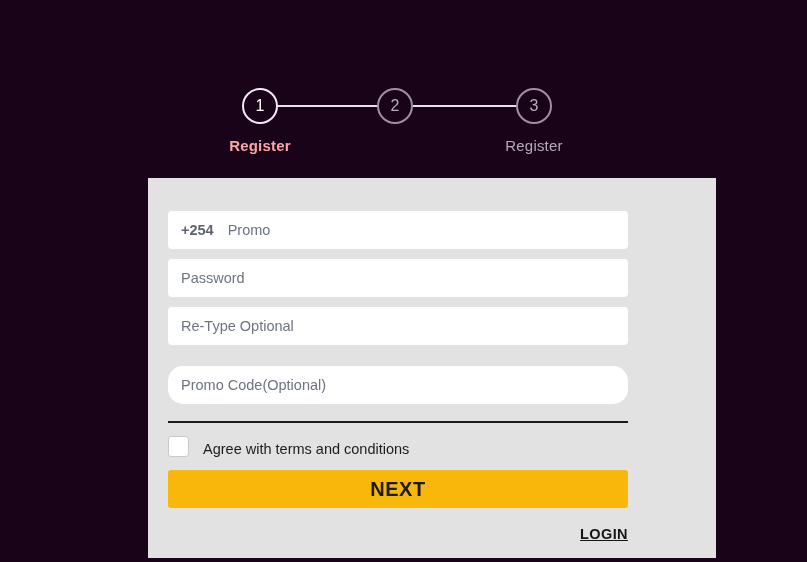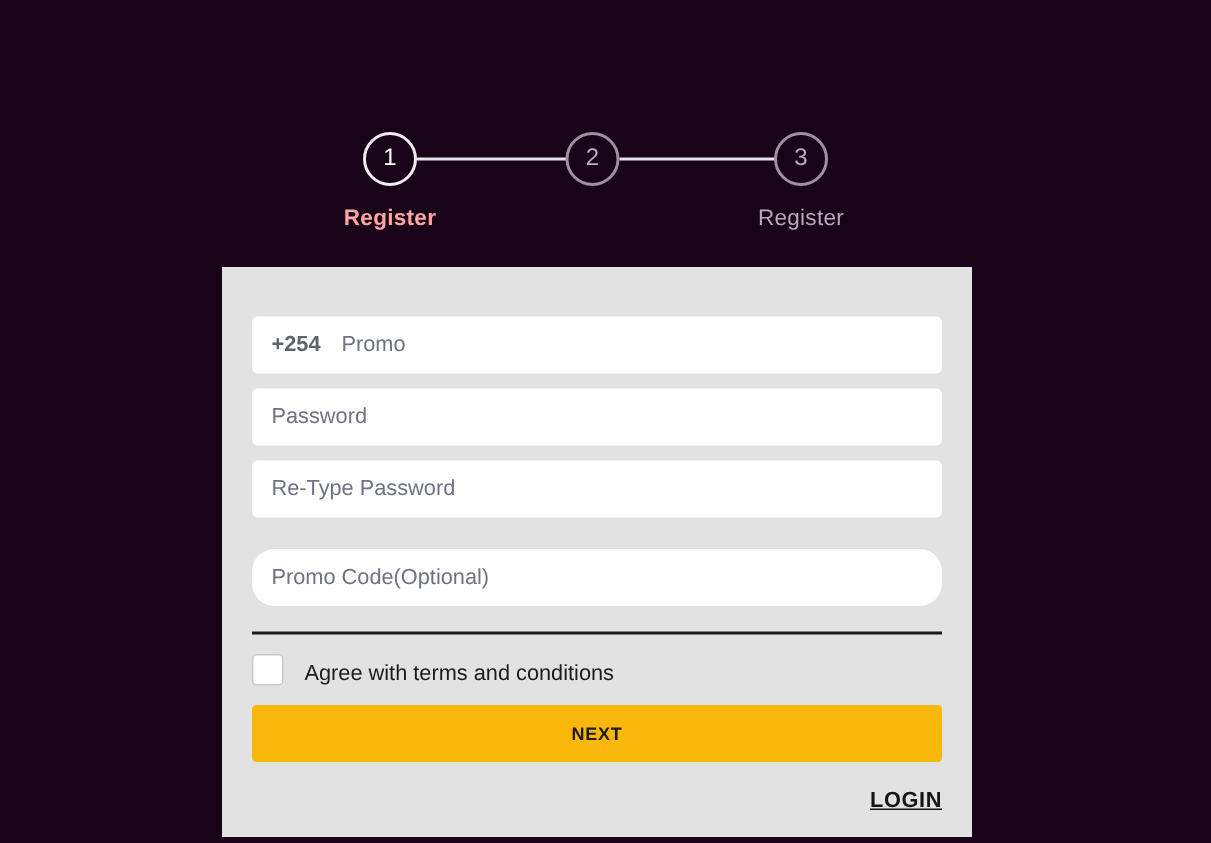--- a/index.html
+++ b/index.html
@@ -74,21 +74,21 @@
     z-index: 1;
   }
   .conn-1 { left: 278px; width: 116px; }
   .conn-2 { left: 413px; width: 118px; }
 
   
   .card {
     position: absolute;
     left: 148px;
     top: 178px;
-    width: 500px;
+    width: 568px;
     height: 380px;
     background: #e2e2e2;
     box-sizing: border-box;
     padding: 33px 20px 0 20px;
   }
 
   .field {
     width: 460px;
     height: 38px;
     background: #ffffff;
@@ -140,21 +140,21 @@
 
   .next-btn {
     width: 460px;
     height: 38px;
     margin-top: 13px;
     background: #fab70b;
     border: none;
     border-radius: 3px;
     color: #1c1c1c;
     font-family: "Liberation Sans", sans-serif;
-    font-size: 12px;
+    font-size: 20px;
     font-weight: bold;
     letter-spacing: .5px;
     cursor: pointer;
     display: flex;
     align-items: center;
     justify-content: center;
   }
 
   .login-row {
     width: 460px;
@@ -206,21 +206,21 @@
   <div class="field">
     <span class="prefix">+254</span>
     <span class="ph">Promo</span>
   </div>
 
   <div class="field">
     <span class="ph">Password</span>
   </div>
 
   <div class="field">
-    <span class="ph">Re-Type Password</span>
+    <span class="ph">Re-Type Optional</span>
   </div>
 
   <div class="field promo">
     <span class="ph">Promo Code(Optional)</span>
   </div>
 
   <div class="divider"></div>
 
   <div class="agree-row">
     <div class="checkbox"></div>

